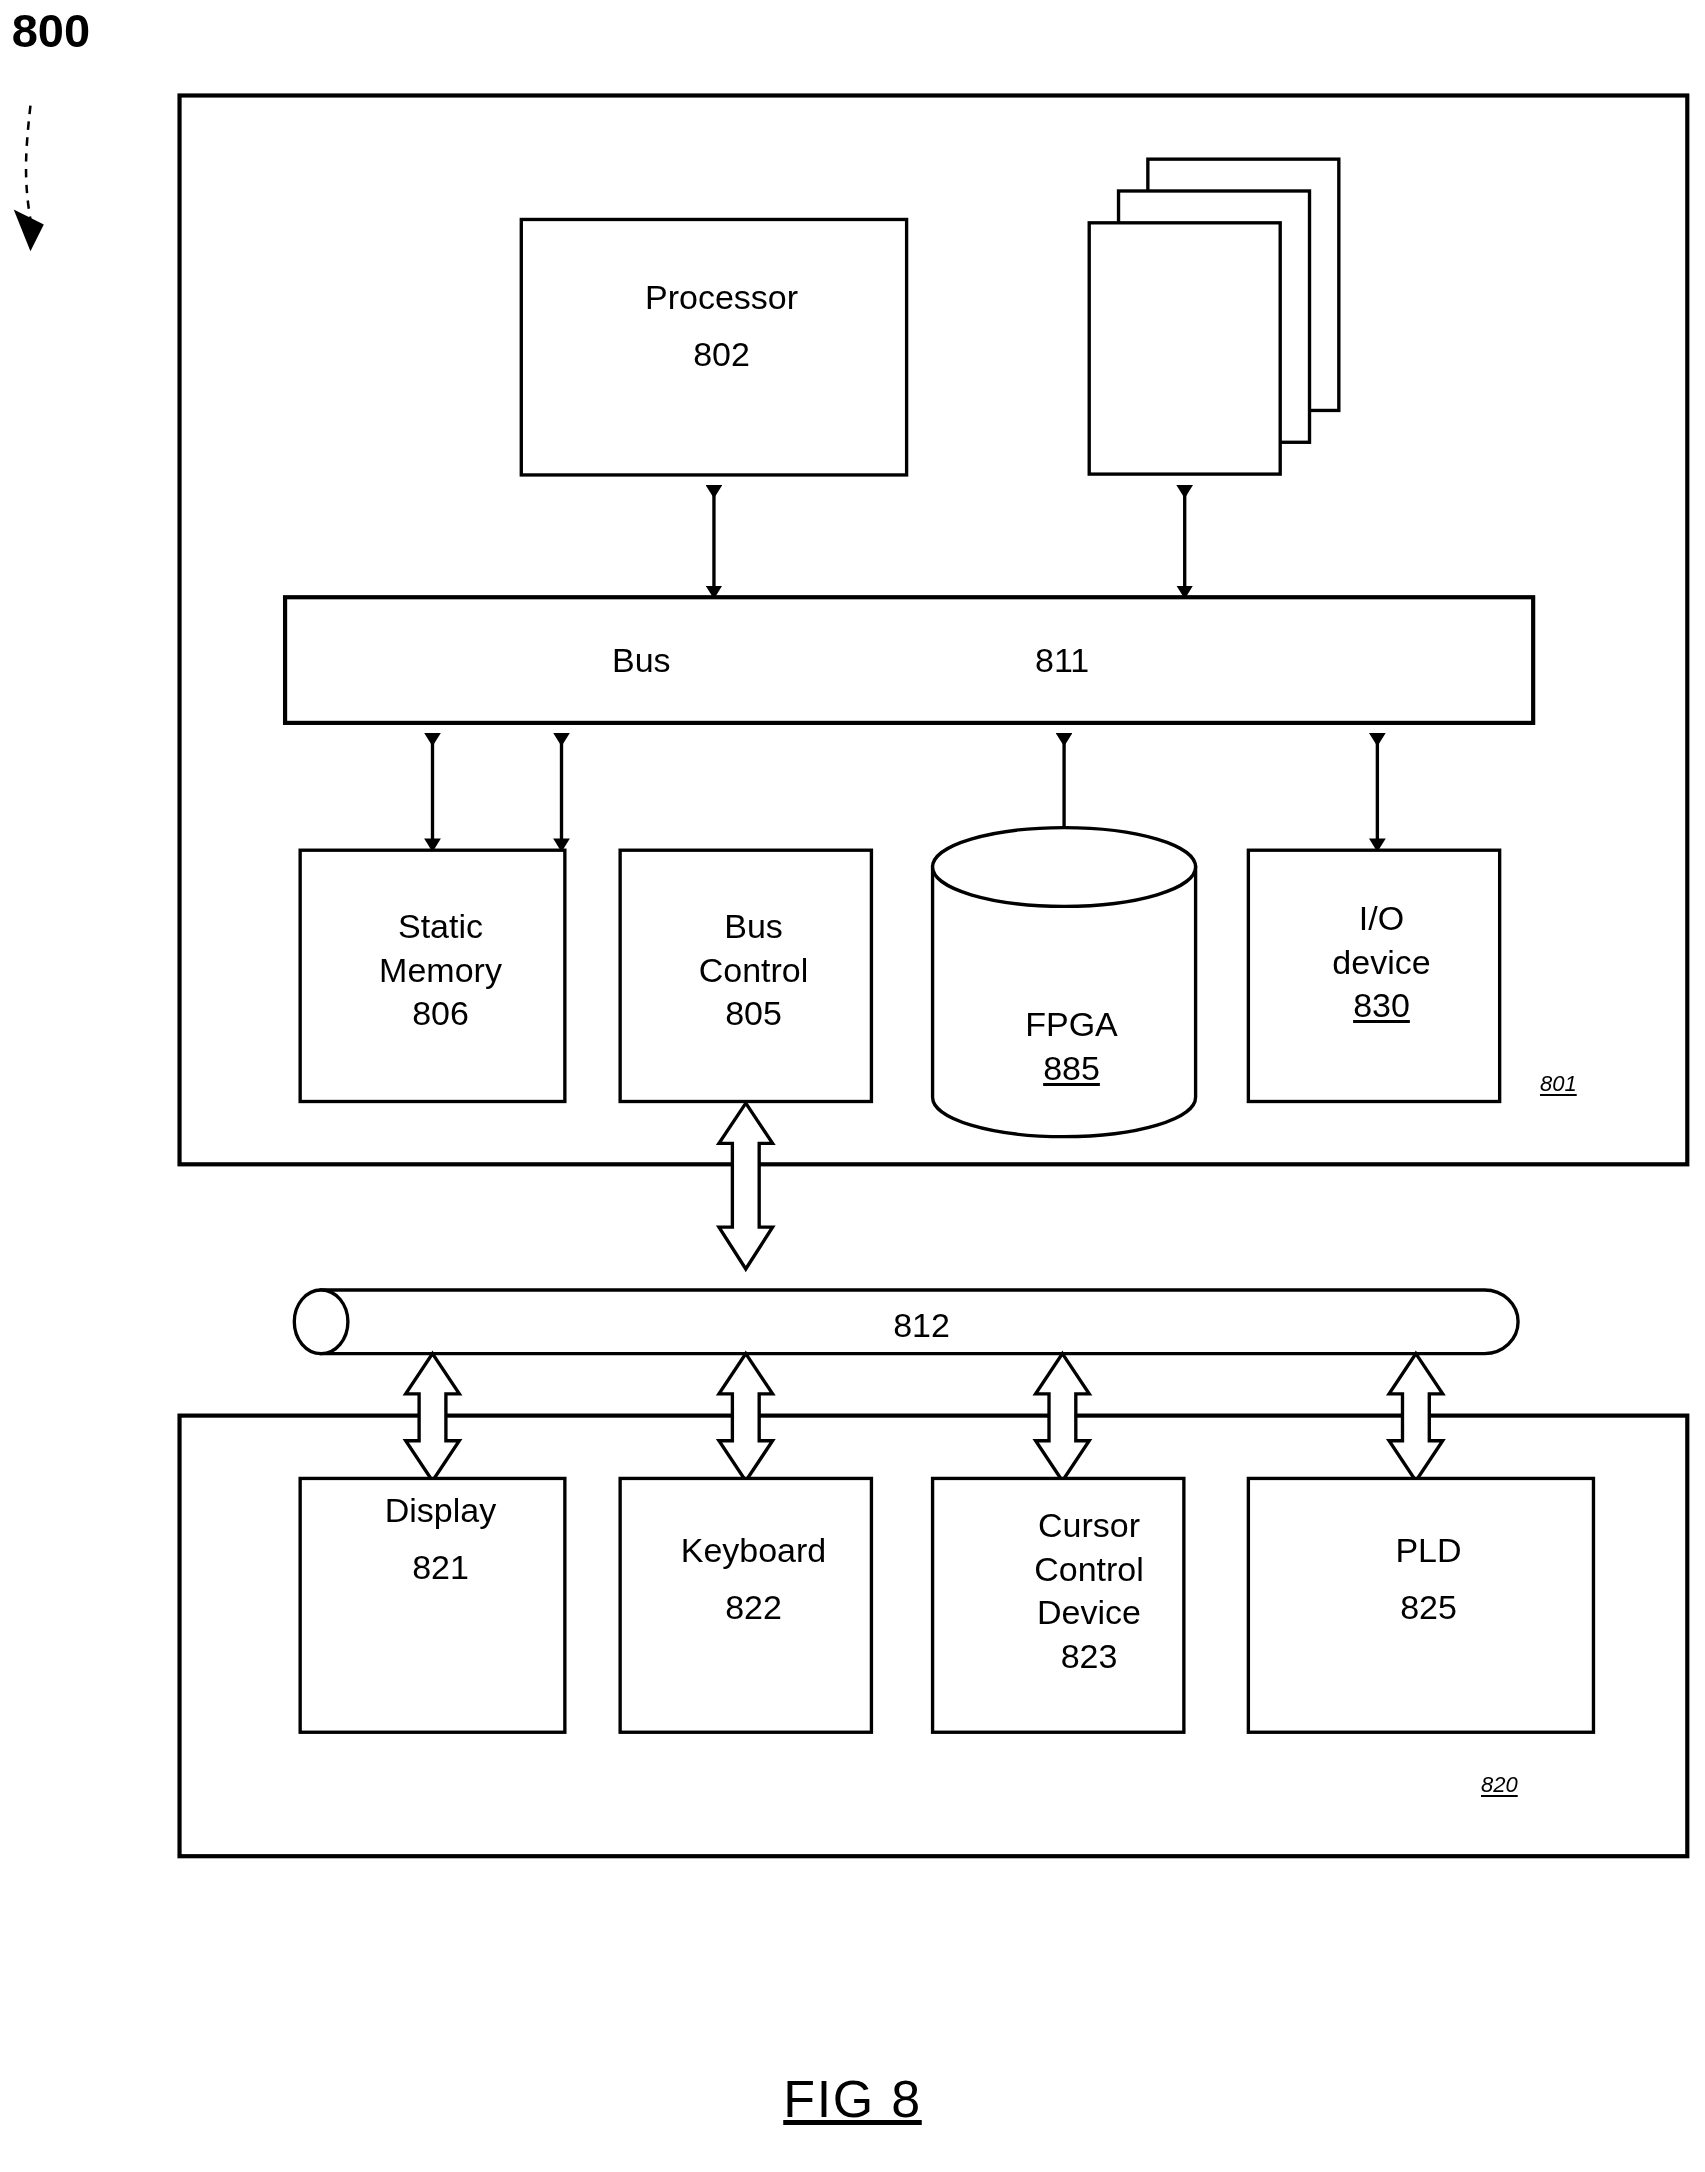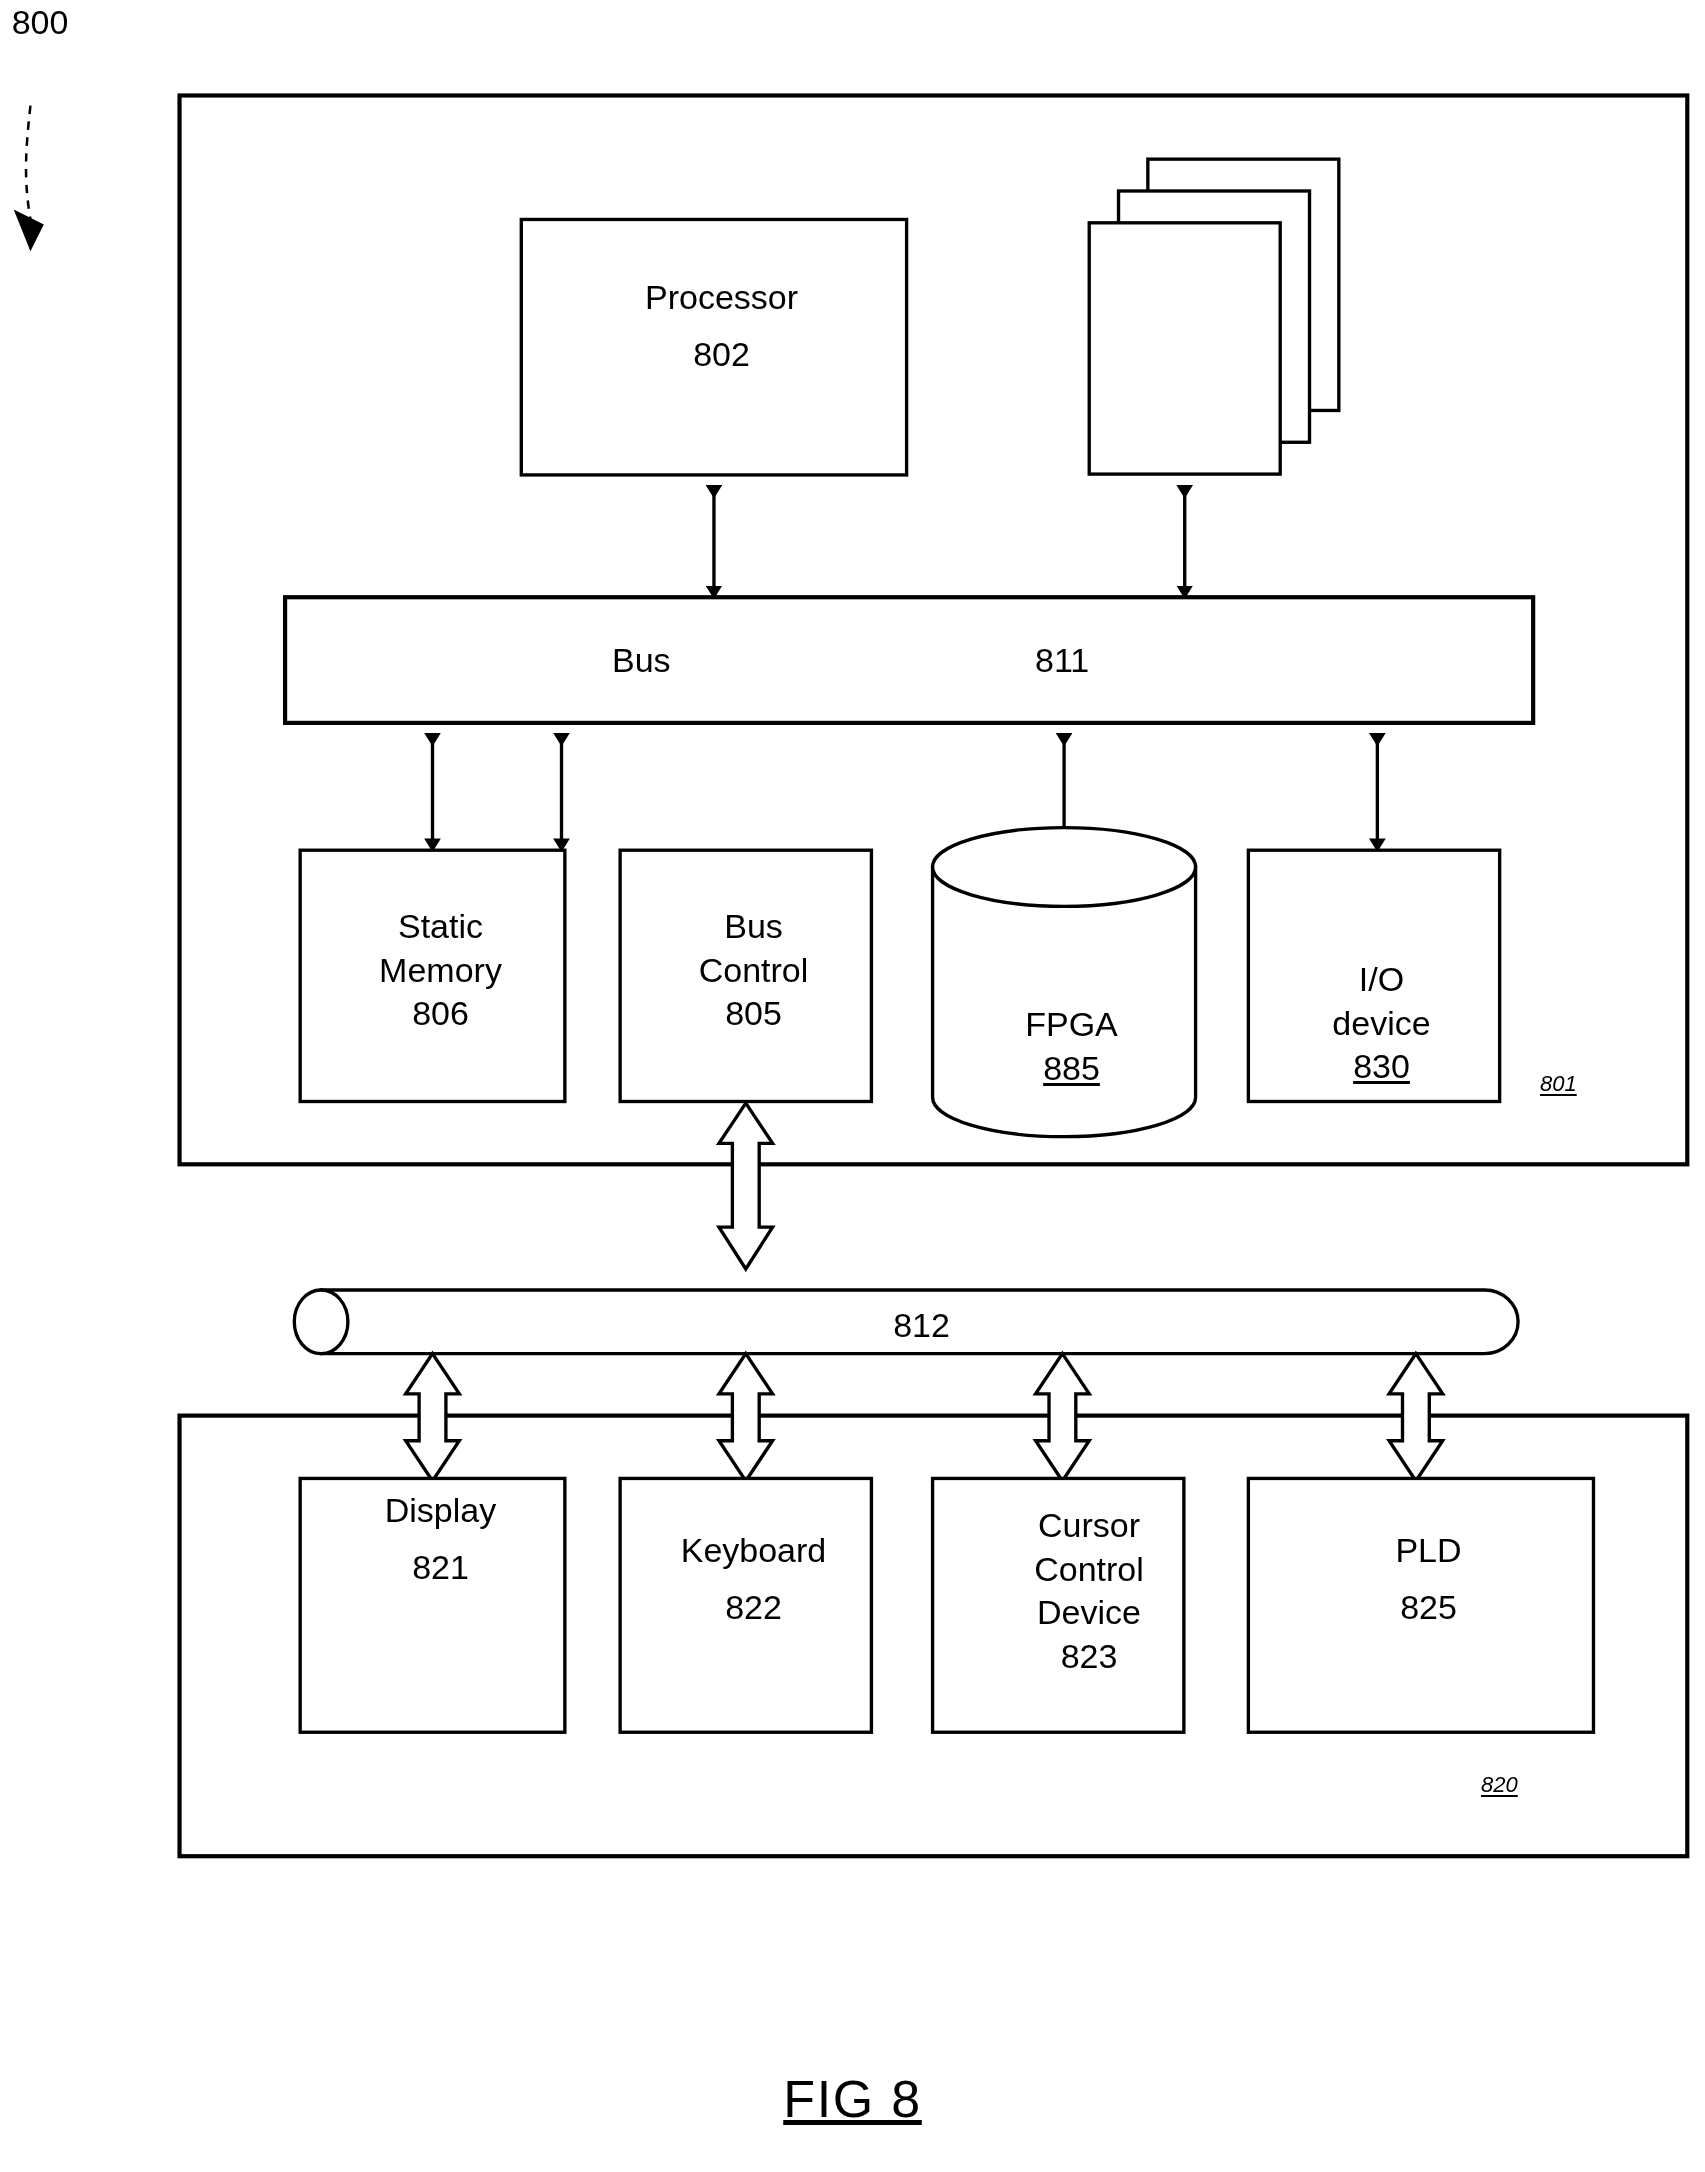--- a/index.html
+++ b/index.html
@@ -11,21 +11,21 @@
 
   .lbl{position:absolute;text-align:center;line-height:1.28;color:#000;margin-left:8px;}
   .box-text{font-size:34px;}
   .box-text .num{display:block;}
   .gap{display:block;height:13.4px;}
 
   .ref{font-size:22px;font-style:italic;}
   .u{text-decoration:underline;text-underline-offset:3.4px;}
 
   .fig-caption{position:absolute;font-size:52px;letter-spacing:1.7px;text-align:center;text-decoration:underline;}
-  .tag-800{position:absolute;font-size:34px;}
+  .tag-800{position:absolute;font-size:47px;font-weight:bold;}
 
   .busbar-text{position:absolute;font-size:34px;}
 </style>
 </head>
 <body>
 
 <div id="figure">
 
   <svg class="svgroot" viewBox="0 0 2036 2593">
     <defs>
@@ -109,21 +109,21 @@
     <span>Bus</span><br>
     <span>Control</span><br>
     <span class="num">805</span>
   </div>
 
   <div class="lbl box-text" style="left:932px;top:1003px;width:263px;">
     <span>FPGA</span><br>
     <span class="num u">885</span>
   </div>
 
-  <div class="lbl box-text" style="left:1248px;top:958px;width:251px;">
+  <div class="lbl box-text" style="left:1248px;top:897px;width:251px;">
     <span>I/O</span><br>
     <span>device</span><br>
     <span class="num u">830</span>
   </div>
 
   <div class="ref u" style="position:absolute;left:1540px;top:1071px;">801</div>
 
   <div class="lbl box-text" style="left:838px;top:1304px;width:151px;">812</div>
 
   <div class="lbl box-text" style="left:300px;top:1489px;width:265px;">

